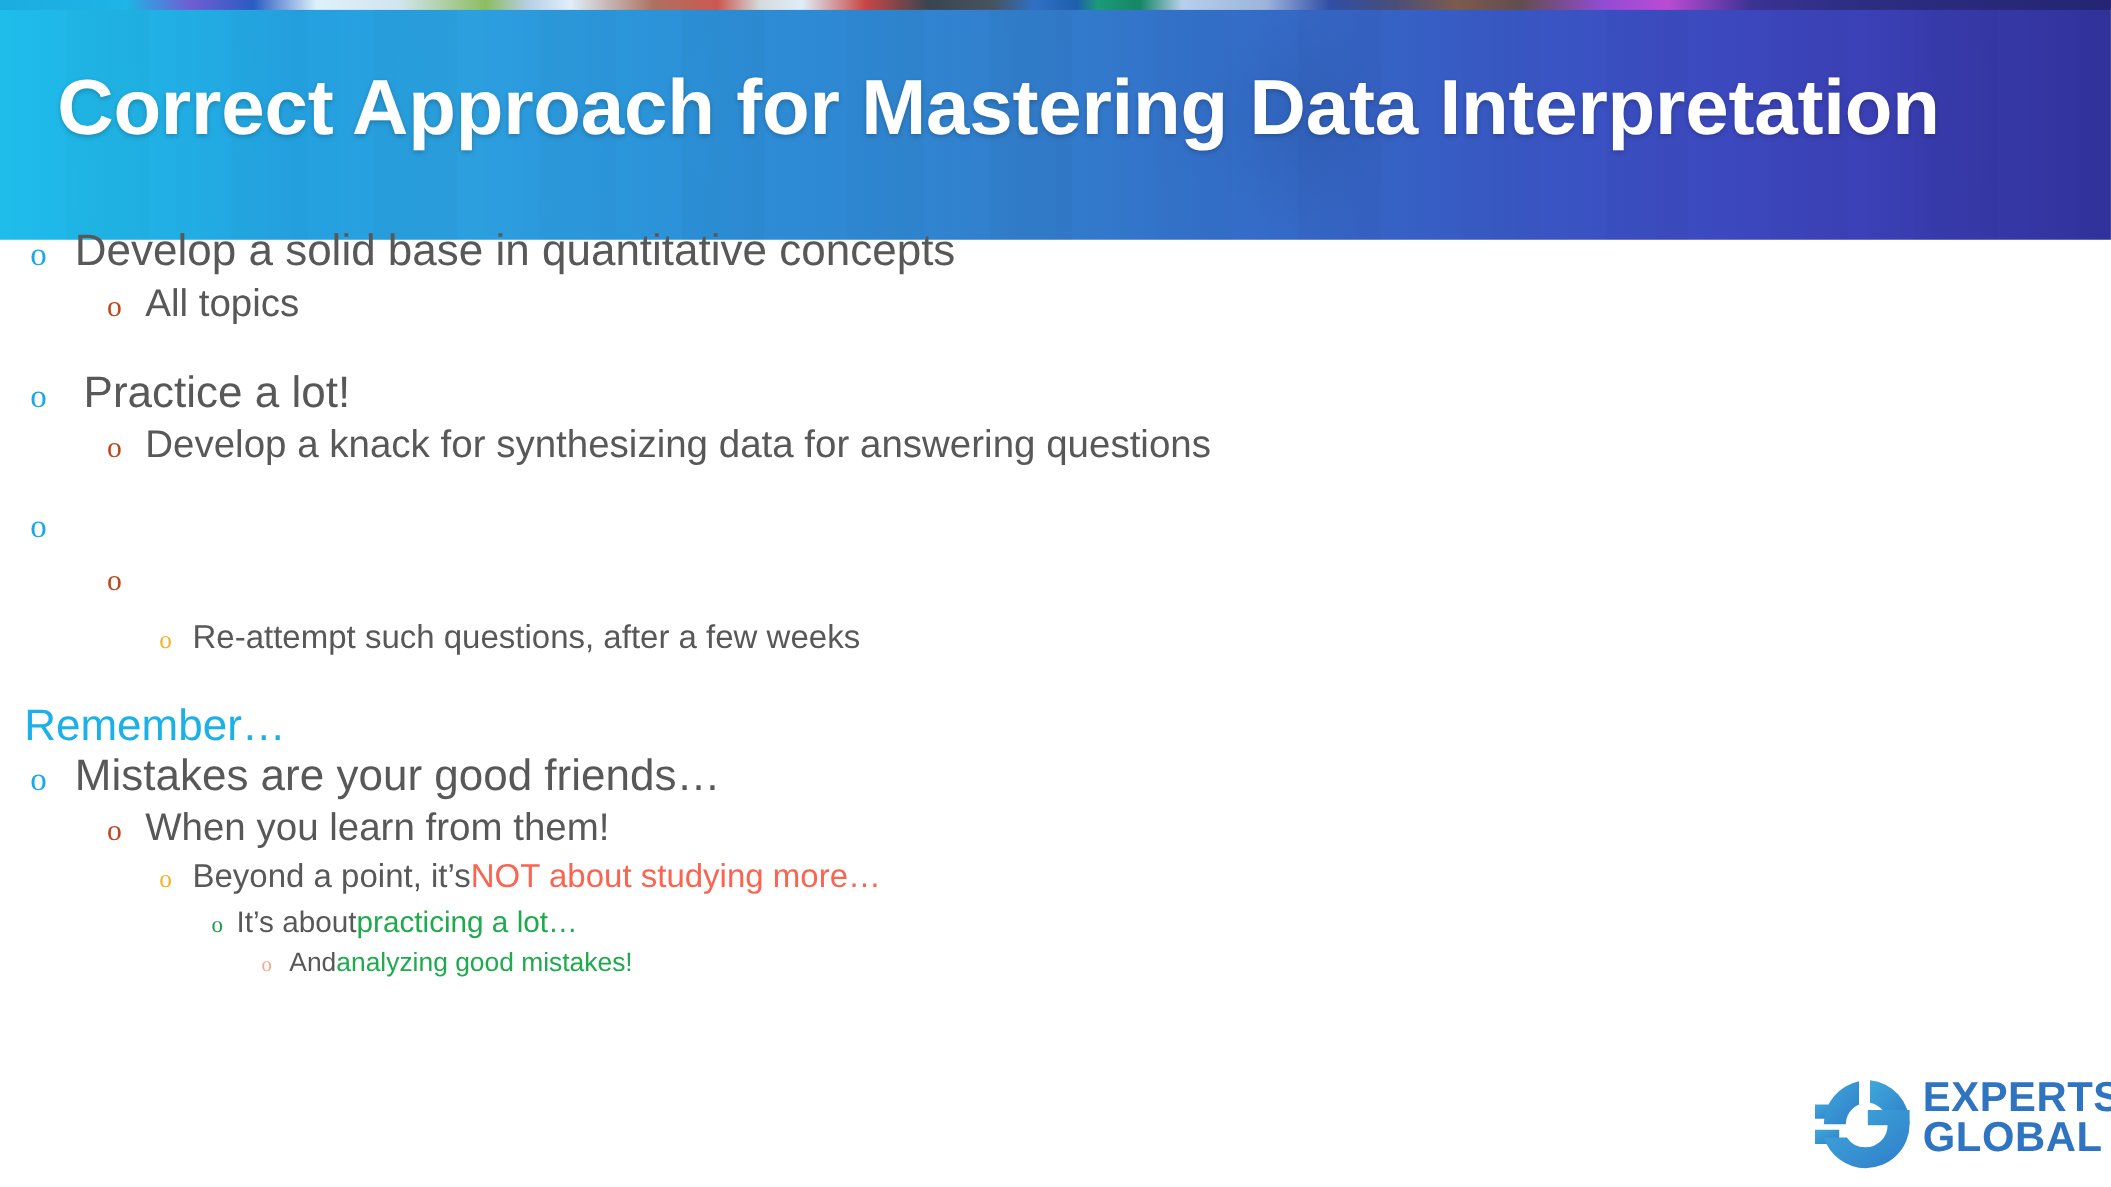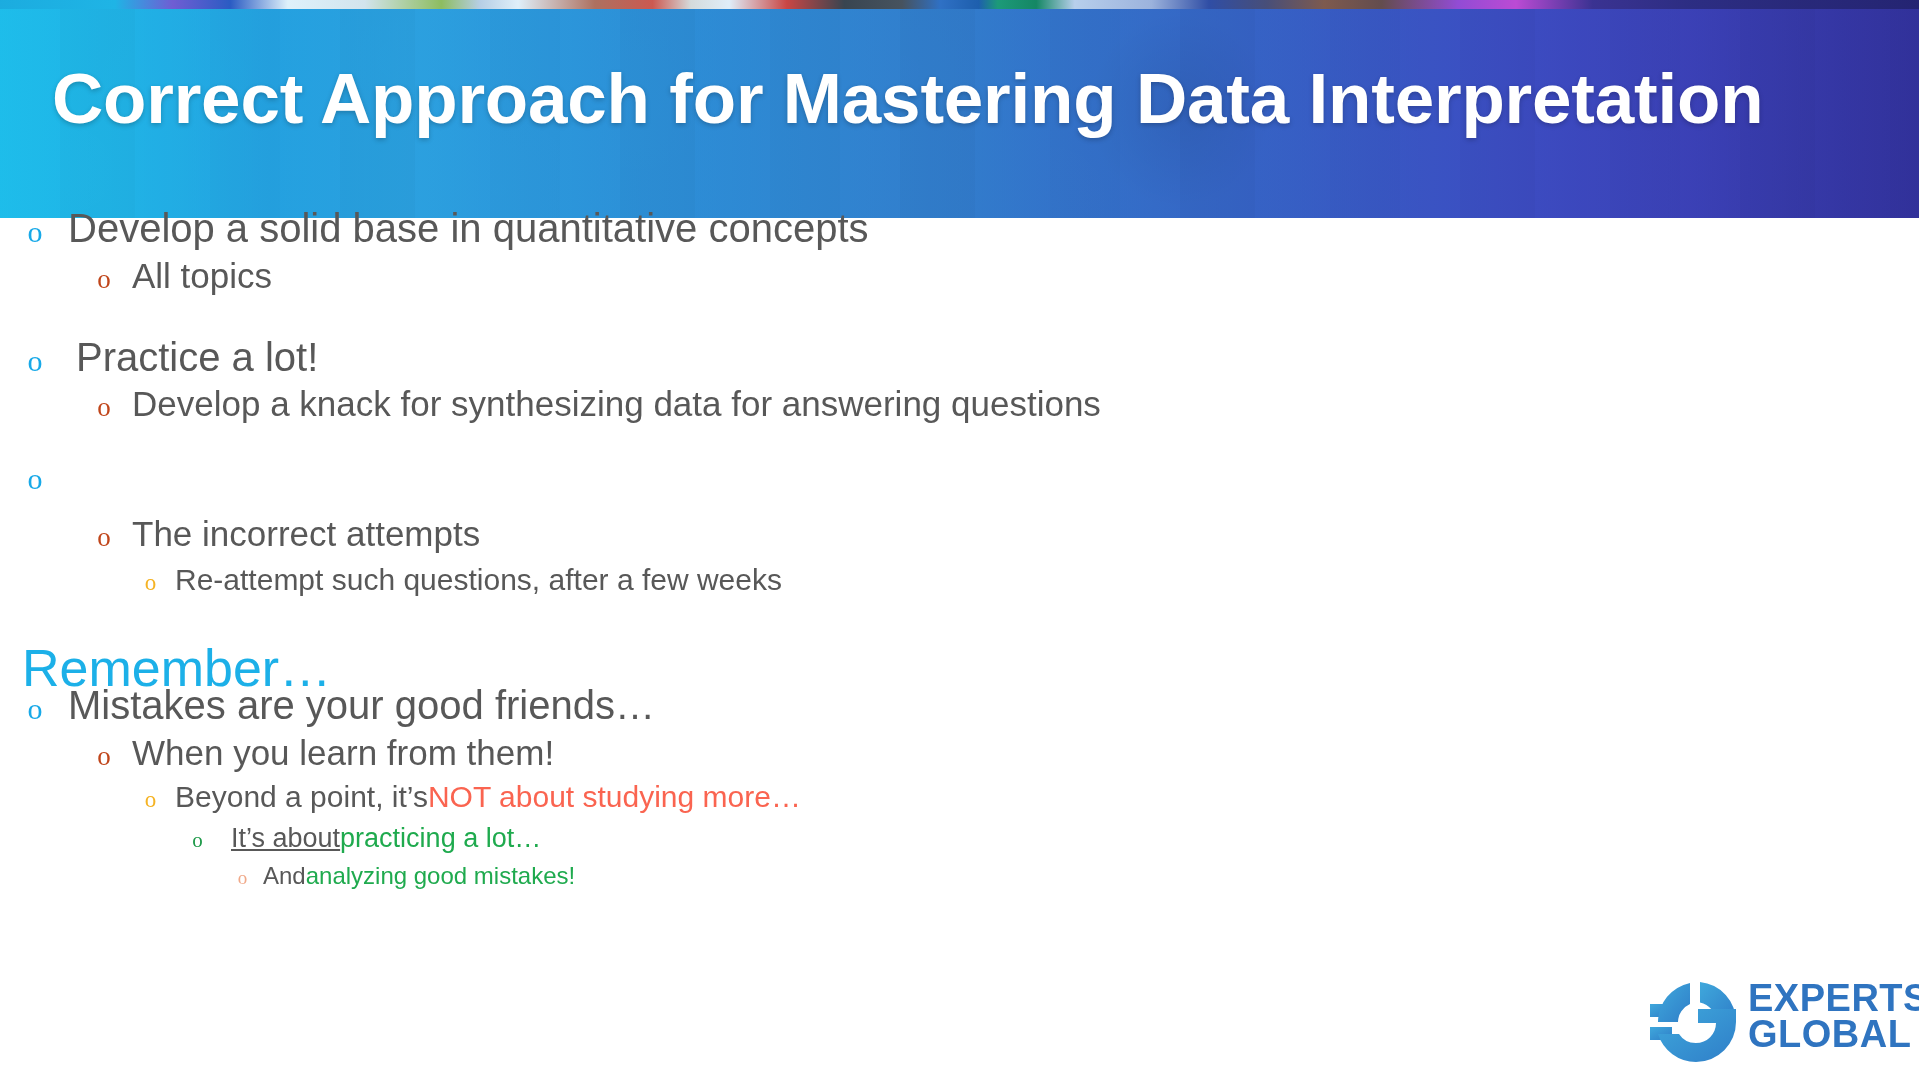--- a/index.html
+++ b/index.html
@@ -137,21 +137,21 @@
   .l3 { font-size: 30px; }
   .l3 .bullet { font-size: 23px; width: 21px; color: #f5b324; }
   .l4 { font-size: 27px; }
   .l4 .bullet { font-size: 21px; width: 19px; color: #1f9a4a; }
   .l5 { font-size: 24px; }
   .l5 .bullet { font-size: 19px; width: 17px; color: #f0a989; }
 
   .remember {
     position: absolute;
     color: #1cb0e8;
-    font-size: 52px;
+    font-size: 40px;
     white-space: nowrap;
   }
   .red   { color: #fa6450; }
   .green { color: #1faa4e; }
 
   
   .logo {
     position: absolute;
     left: 1648px;
     top: 972px;
@@ -206,21 +206,20 @@
     <span class="bullet">o</span>
     <span class="btext" style="margin-left:16px;">Develop a knack for synthesizing data for answering questions</span>
   </div>
 
   <div class="line l1" style="left:22px; top:246px;">
     <span class="bullet">o</span>
   </div>
 
   <div class="line l2" style="left:92px; top:296px;">
     <span class="bullet">o</span>
-    <span class="btext" style="margin-left:16px;">The incorrect attempts</span>
   </div>
 
   <div class="line l3" style="left:140px; top:345px;">
     <span class="bullet">o</span>
     <span class="btext" style="margin-left:14px;">Re-attempt such questions, after a few weeks</span>
   </div>
 
   <div class="remember" style="left:22px; top:420px;">Remember…</div>
 
   <div class="line l1" style="left:22px; top:465px;">
@@ -234,21 +233,21 @@
   </div>
 
   <div class="line l3" style="left:140px; top:562px;">
     <span class="bullet">o</span>
     <span class="btext" style="margin-left:14px;">Beyond a point, it’s </span>
     <span class="btext red">NOT about studying more…</span>
   </div>
 
   <div class="line l4" style="left:188px; top:605px;">
     <span class="bullet">o</span>
-    <span class="btext" style="margin-left:24px;text-decoration:underline;">It’s about </span>
+    <span class="btext" style="margin-left:8px;">It’s about </span>
     <span class="btext green">practicing a lot…</span>
   </div>
 
   <div class="line l5" style="left:234px; top:644px;">
     <span class="bullet">o</span>
     <span class="btext" style="margin-left:12px;">And </span>
     <span class="btext green">analyzing good mistakes!</span>
   </div>
 </div>
 

